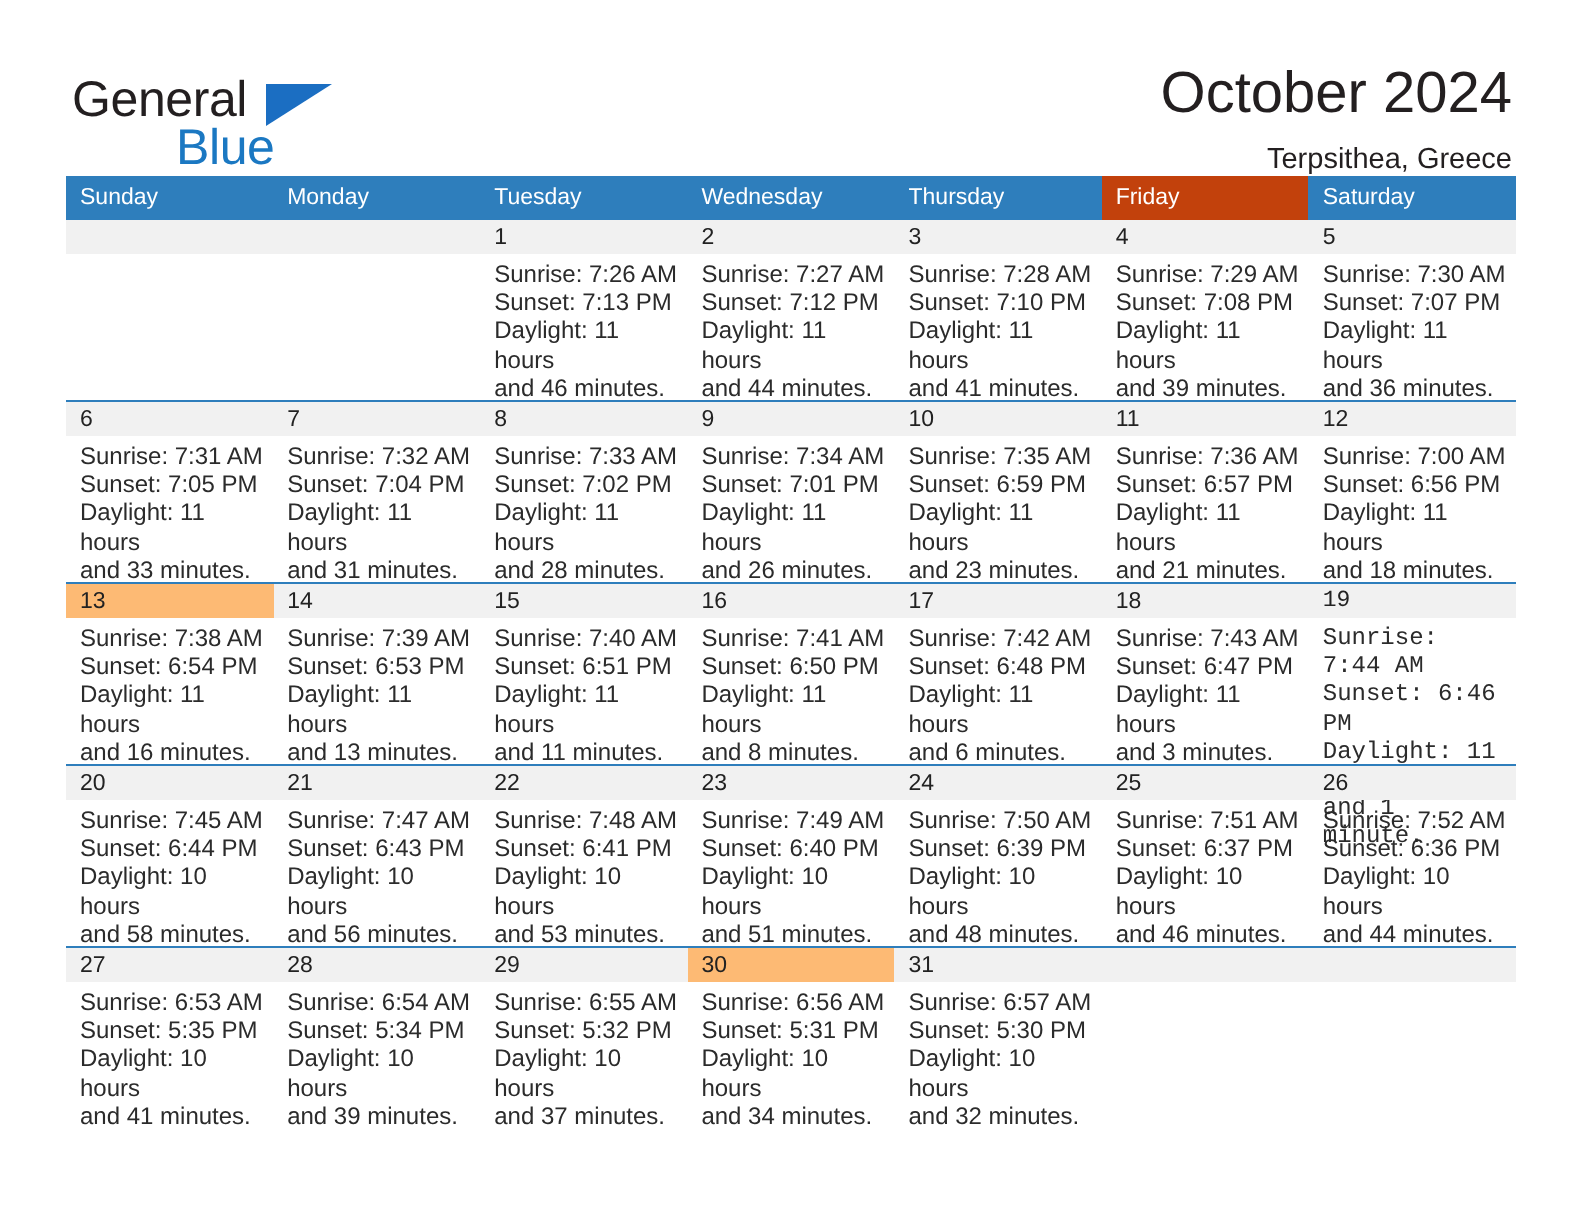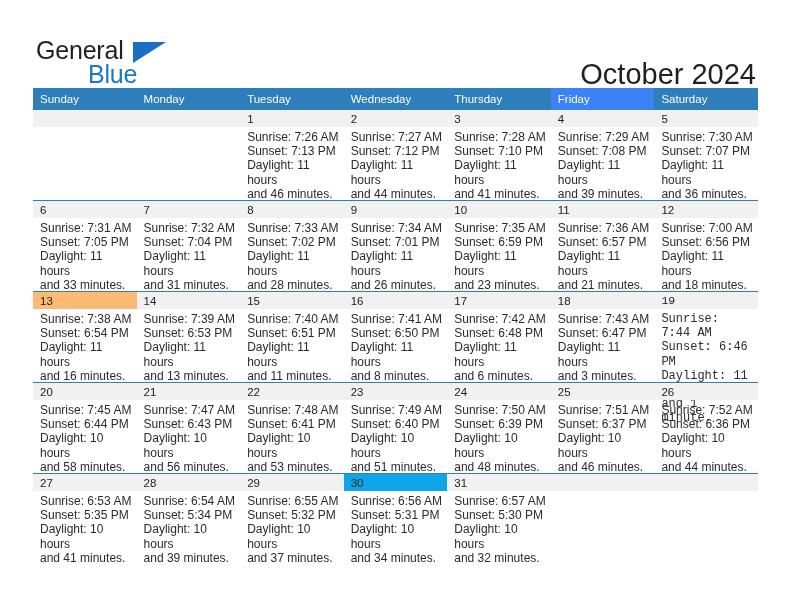--- a/index.html
+++ b/index.html
@@ -62,21 +62,20 @@
     height: 0;
     border-left: 33px solid #1b6ec2;
     border-bottom: 21px solid transparent;
   }
 
   .title-block {
     position: absolute;
     right: 36px;
     top: 30px;
     text-align: right;
-    margin-top: 27px;
   }
   .month-title {
     font-size: 29px;
     font-weight: normal;
     color: #231f20;
     line-height: 34px;
     white-space: nowrap;
   }
   .location {
     font-size: 14.5px;
@@ -173,21 +172,21 @@
         <col>
         <col>
     </colgroup>
     <thead>
       <tr id="weekday-row">
           <th style="background: rgb(46, 126, 188);">Sunday</th>
           <th style="background: rgb(46, 126, 188);">Monday</th>
           <th style="background: rgb(46, 126, 188);">Tuesday</th>
           <th style="background: rgb(46, 126, 188);">Wednesday</th>
           <th style="background: rgb(46, 126, 188);">Thursday</th>
-          <th style="background: #3b82f6;">Friday</th>
+          <th style="background: #c2410c;">Friday</th>
           <th style="background: rgb(46, 126, 188);">Saturday</th>
         </tr>
     </thead>
     <tbody id="weeks-body">
         <tr class="week">
           <td>
             <div class="cell empty">
               <div class="daynum-band" style="background: rgb(241, 241, 241);"></div>
             </div>
           </td>
@@ -373,21 +372,21 @@
             </div>
           </td>
           <td style="border-top-color: rgb(46, 126, 188);">
             <div class="cell">
               <div class="daynum-band" style="background: rgb(241, 241, 241);">29</div>
               <div class="details"><span class="line">Sunrise: 6:55 AM</span><span class="line">Sunset: 5:32 PM</span><span class="line">Daylight: 10 hours</span><span class="line">and 37 minutes.</span></div>
             </div>
           </td>
           <td style="border-top-color: rgb(46, 126, 188);">
             <div class="cell">
-              <div class="daynum-band" style="background: #0ea5e9;">30</div>
+              <div class="daynum-band" style="background: #fdba74;">30</div>
               <div class="details"><span class="line">Sunrise: 6:56 AM</span><span class="line">Sunset: 5:31 PM</span><span class="line">Daylight: 10 hours</span><span class="line">and 34 minutes.</span></div>
             </div>
           </td>
           <td style="border-top-color: rgb(46, 126, 188);">
             <div class="cell">
               <div class="daynum-band" style="background: rgb(241, 241, 241);">31</div>
               <div class="details"><span class="line">Sunrise: 6:57 AM</span><span class="line">Sunset: 5:30 PM</span><span class="line">Daylight: 10 hours</span><span class="line">and 32 minutes.</span></div>
             </div>
           </td>
           <td style="border-top-color: rgb(46, 126, 188);">

